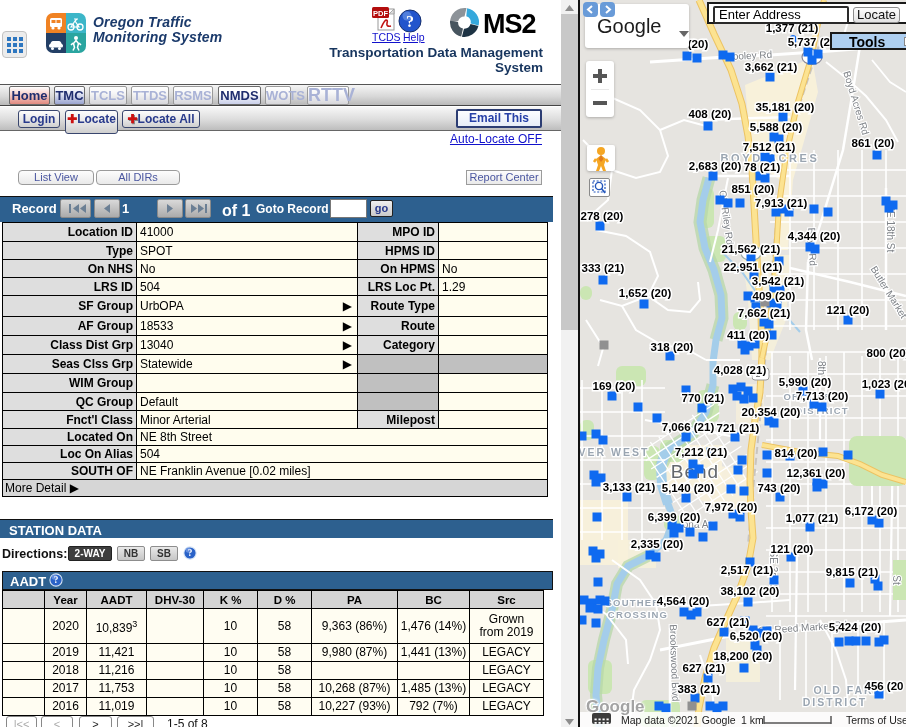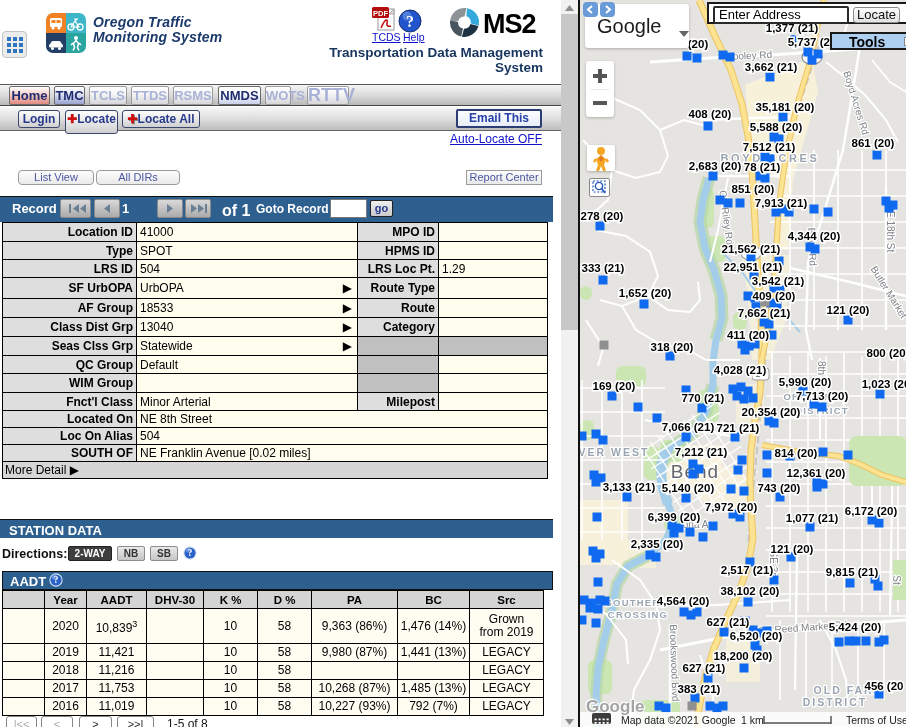--- a/index.html
+++ b/index.html
@@ -140,27 +140,33 @@
           <td class="lb">MPO ID</td>
           <td class="vl"></td>
         </tr>
         <tr style="height:18px">
           <td class="lb">Type</td>
           <td class="vl">SPOT</td>
           <td class="lb">HPMS ID</td>
           <td class="vl"></td>
         </tr>
         <tr style="height:18px">
+          <td class="lb">On NHS</td>
+          <td class="vl">No</td>
+          <td class="lb">On HPMS</td>
+          <td class="vl">No</td>
+        </tr>
+        <tr style="height:18px">
           <td class="lb">LRS ID</td>
           <td class="vl">504</td>
           <td class="lb">LRS Loc Pt.</td>
           <td class="vl">1.29</td>
         </tr>
         <tr style="height:21px">
-          <td class="lb">SF UrbOPA</td>
+          <td class="lb">SF Group</td>
           <td class="vl">UrbOPA<span style="float:right;margin-right:2px;color:#000">▶</span></td>
           <td class="lb">Route Type</td>
           <td class="vl"></td>
         </tr>
         <tr style="height:19px">
           <td class="lb">AF Group</td>
           <td class="vl">18533<span style="float:right;margin-right:2px;color:#000">▶</span></td>
           <td class="lb">Route</td>
           <td class="vl"></td>
         </tr>
@@ -169,29 +175,29 @@
           <td class="vl">13040<span style="float:right;margin-right:2px;color:#000">▶</span></td>
           <td class="lb">Category</td>
           <td class="vl"></td>
         </tr>
         <tr style="height:19px">
           <td class="lb">Seas Clss Grp</td>
           <td class="vl">Statewide<span style="float:right;margin-right:2px;color:#000">▶</span></td>
           <td class="gy"></td>
           <td class="gy"></td>
         </tr>
+        <tr style="height:19px">
+          <td class="lb">WIM Group</td>
+          <td class="vl"></td>
+          <td class="gy"></td>
+          <td class="vl"></td>
+        </tr>
         <tr style="height:18px">
           <td class="lb">QC Group</td>
           <td class="vl">Default</td>
-          <td class="gy"></td>
-          <td class="vl"></td>
-        </tr>
-        <tr style="height:19px">
-          <td class="lb">WIM Group</td>
-          <td class="vl"></td>
           <td class="gy"></td>
           <td class="vl"></td>
         </tr>
         <tr style="height:18px">
           <td class="lb">Fnct'l Class</td>
           <td class="vl">Minor Arterial</td>
           <td class="lb">Milepost</td>
           <td class="vl"></td>
         </tr>
         <tr style="height:17px">

